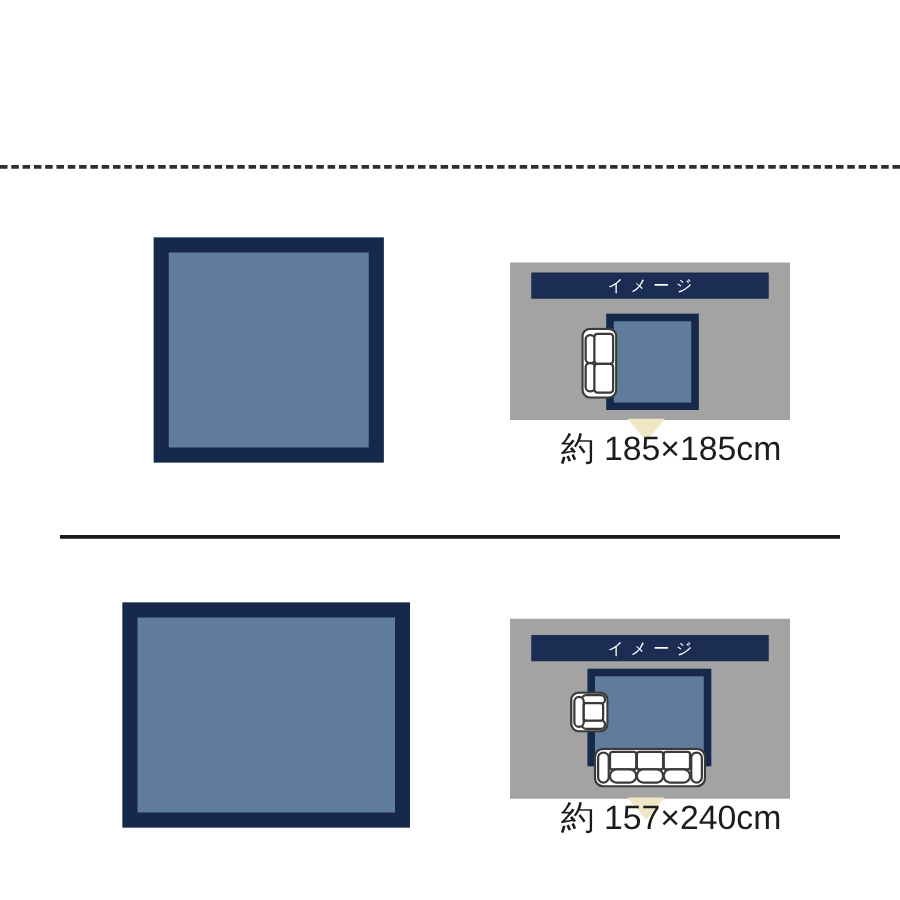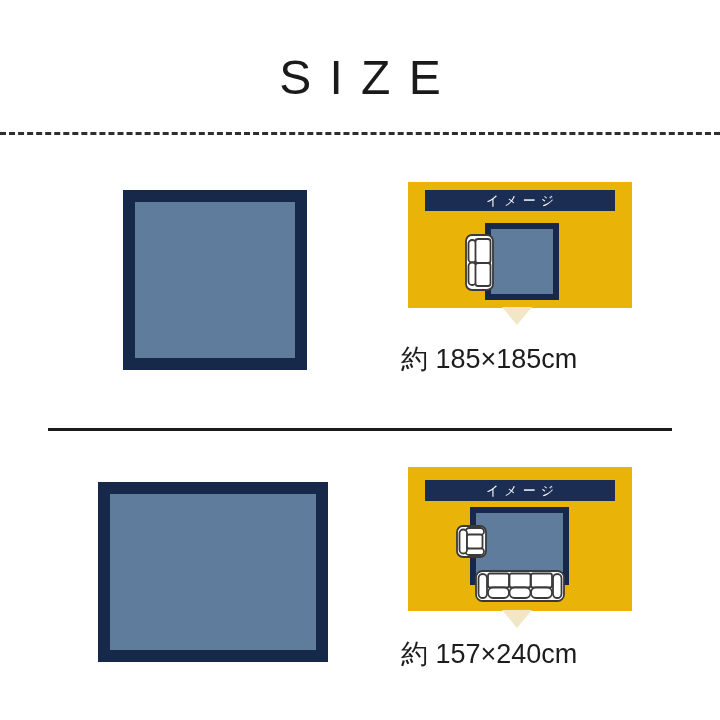--- a/index.html
+++ b/index.html
@@ -47,21 +47,22 @@
     position: absolute;
     box-sizing: border-box;
     background: #5f7c9c;
     border: 12px solid #16294a;
   }
   .rug1 { left: 123px; top: 190px; width: 184px; height: 180px; }
   .rug2 { left: 98px;  top: 482px; width: 230px; height: 180px; }
   
   .callout {
     position: absolute;
-    background: #eab308;
+    background: #a3a3a3;
+    margin-top: 28px;
   }
   .callout1 { left: 408px; top: 182px; width: 224px; height: 126px; }
   .callout2 { left: 408px; top: 467px; width: 224px; height: 144px; }
   .callout-header {
     position: absolute;
     left: 17px;
     right: 17px;
     height: 21px;
     background: #1b2d52;
     color: #ffffff;
@@ -94,34 +95,33 @@
     width: 0;
     height: 0;
     border-left: 15px solid transparent;
     border-right: 15px solid transparent;
     border-top: 18px solid #f1e6c6;
   }
   
   .size-label {
     position: absolute;
     width: 224px;
-    text-align: left;
+    text-align: right;
     font-size: 27px;
     color: #1c1c1c;
     white-space: nowrap;
   }
   .size-label1 { left: 401px; top: 341px; }
   .size-label2 { left: 401px; top: 636px; }
 </style>
 </head>
 <body>
 
 <div class="canvas">
 
-  <h1 class="title">SIZE</h1>
 
   <div class="dashed-rule"></div>
 
   <section>
     <div class="rug rug1"></div>
 
     <div class="callout callout1">
       <div class="callout-header">
         <span>イメージ</span>
       </div>

